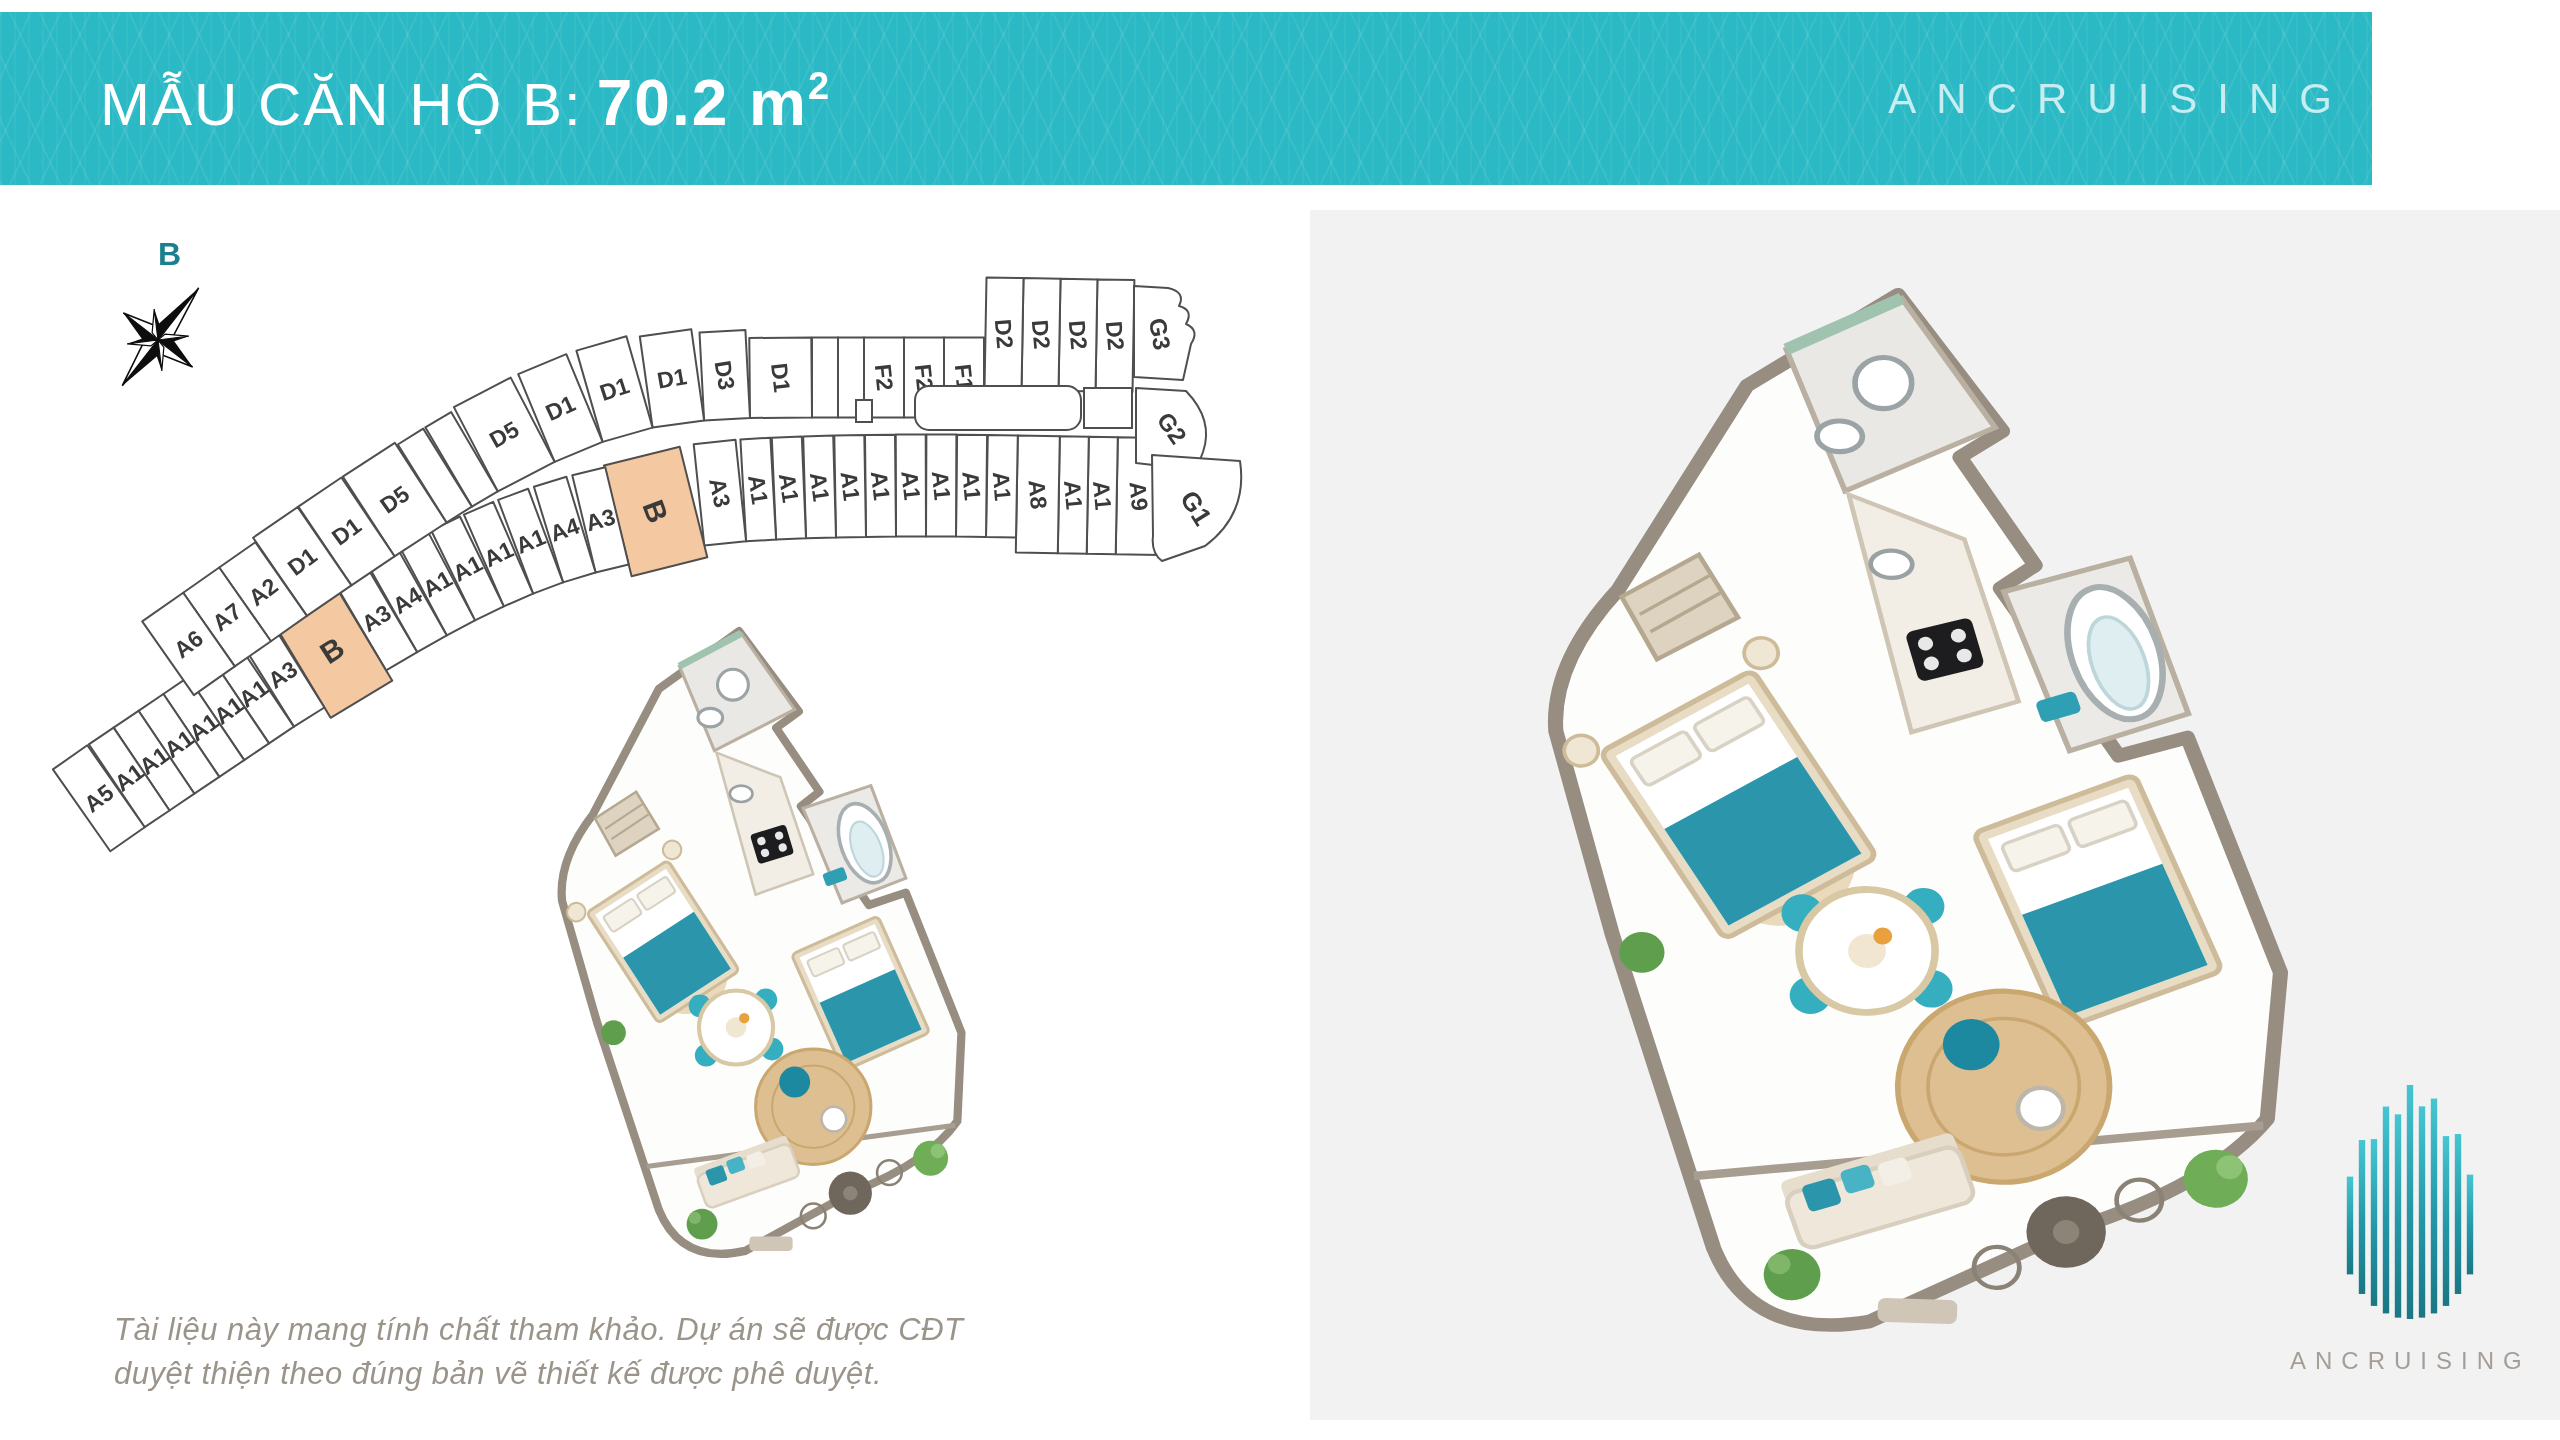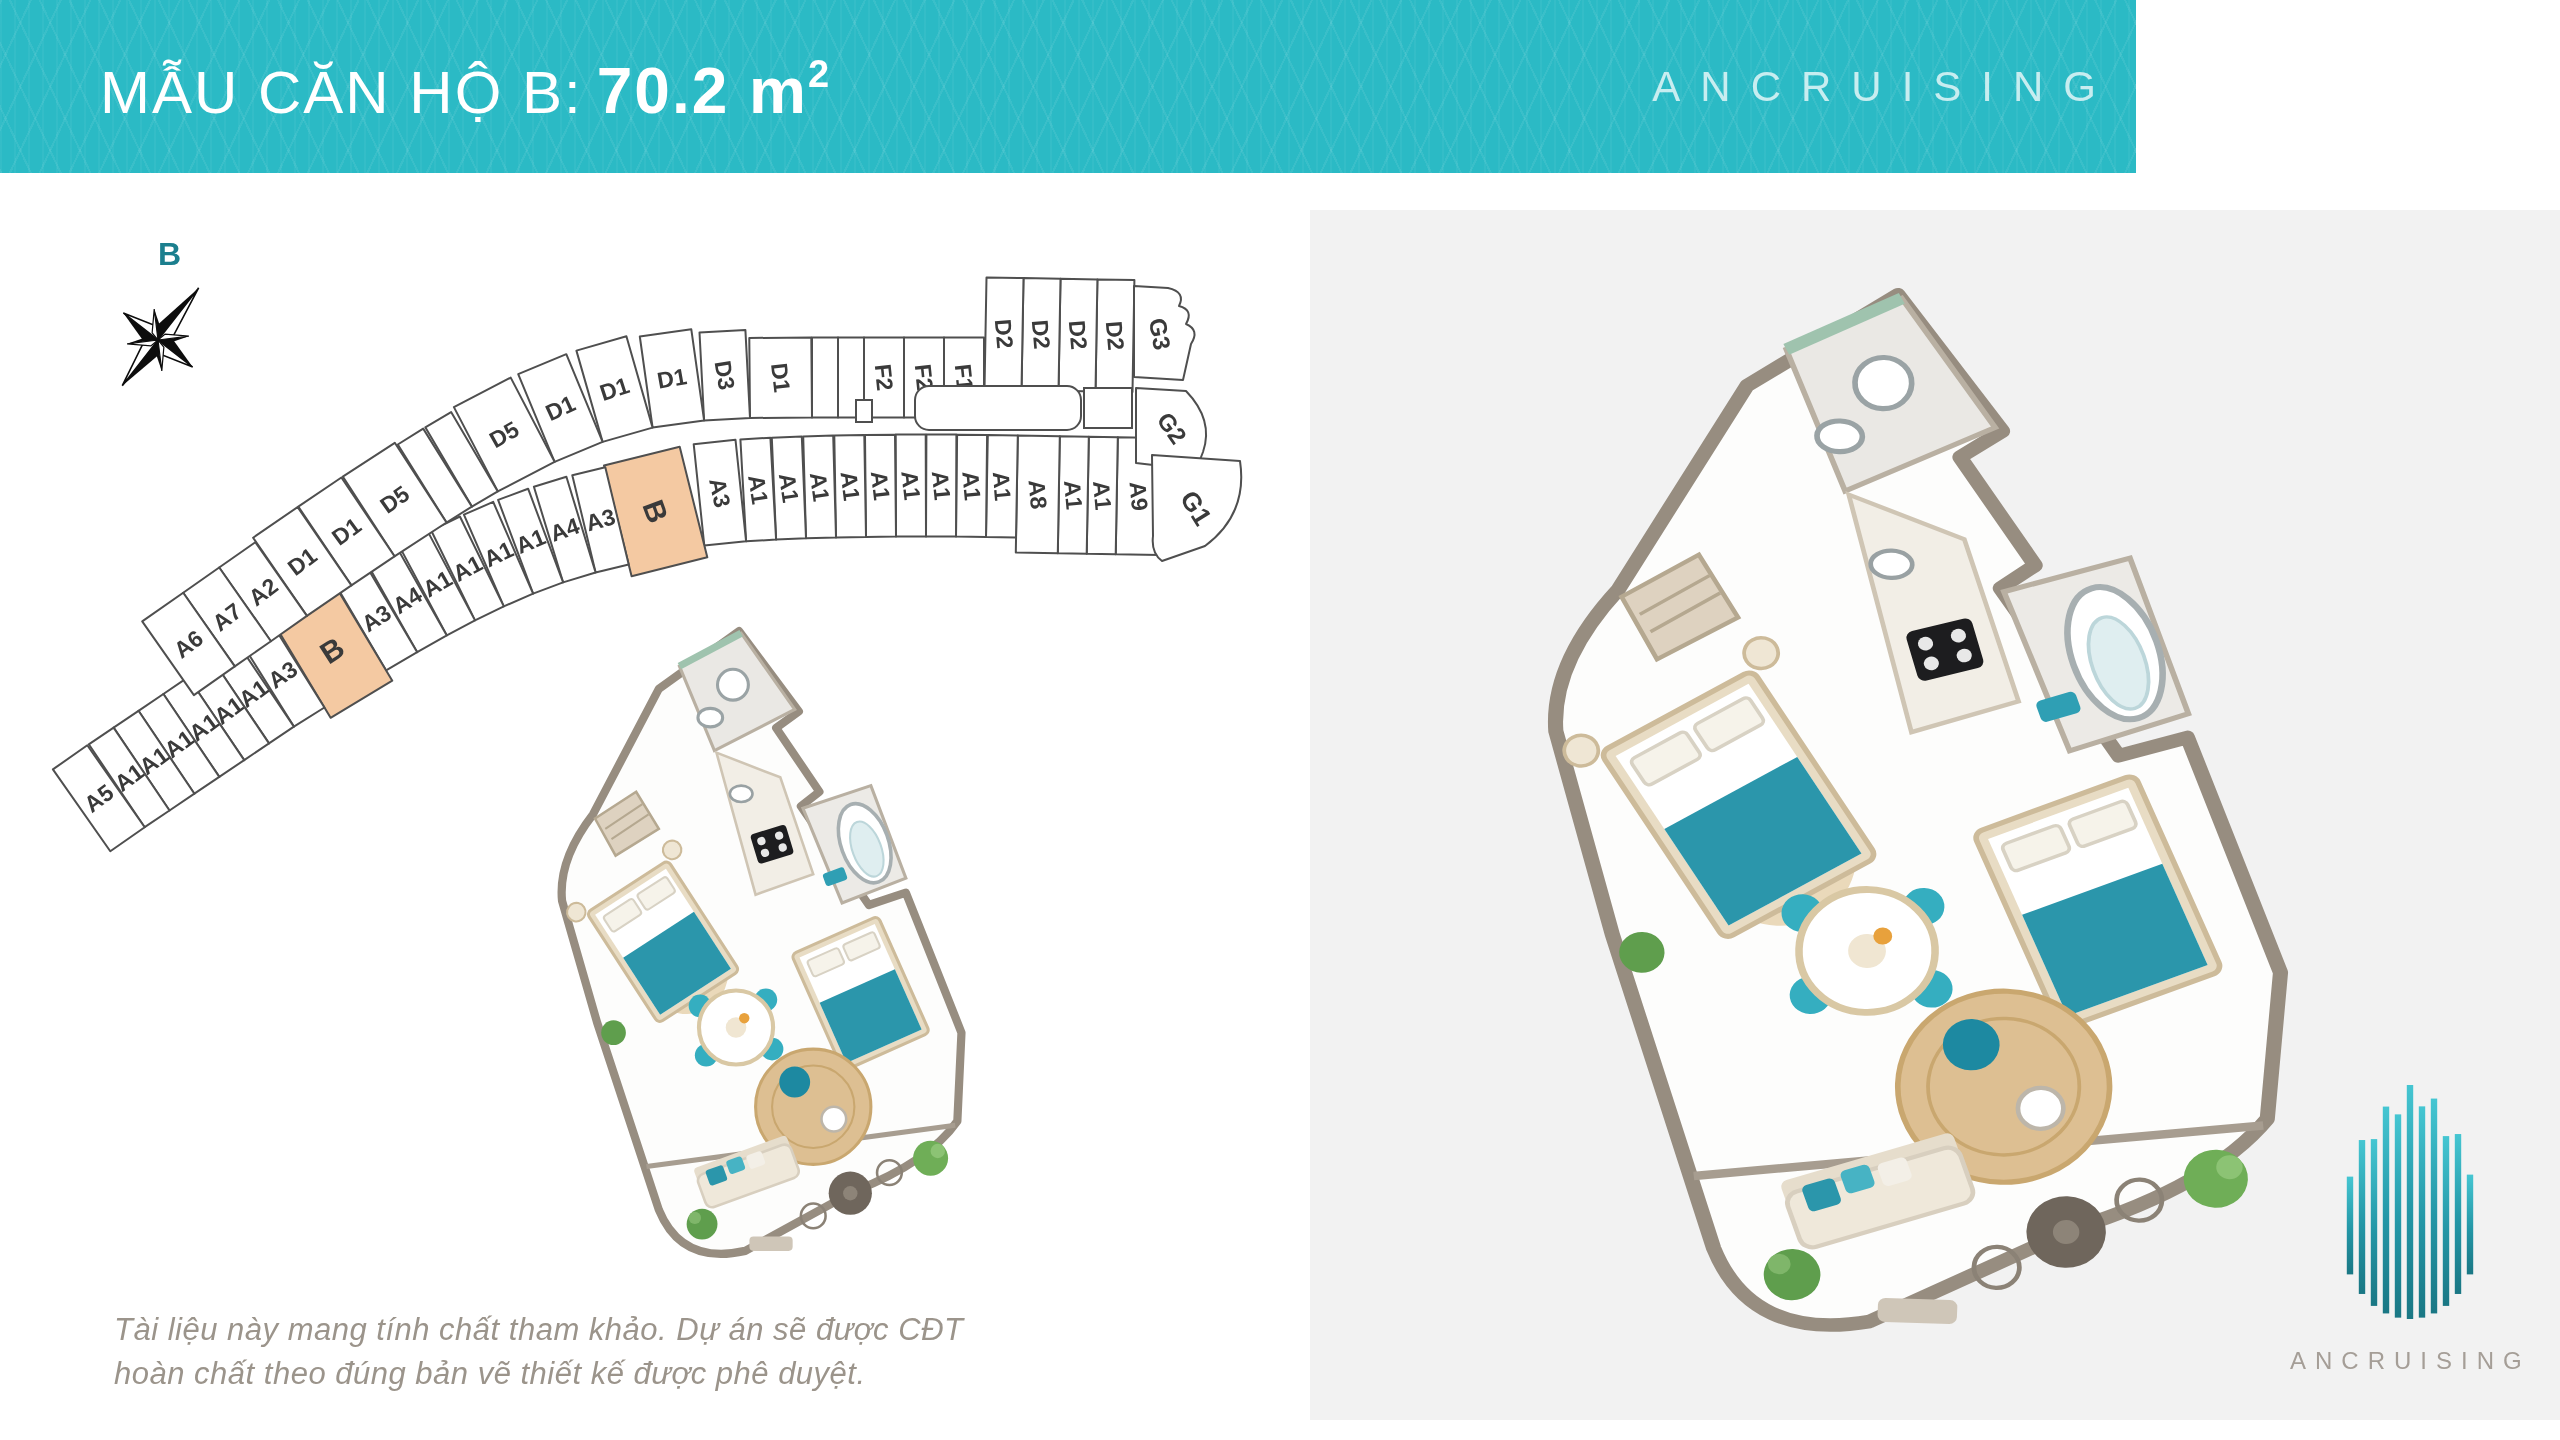--- a/index.html
+++ b/index.html
@@ -1,20 +1,20 @@
 <!DOCTYPE html>
 <html><head>
 <meta charset="utf-8">
 <style>
   html,body{margin:0;padding:0;background:#ffffff;}
   #page{position:relative;width:2560px;height:1440px;overflow:hidden;
         font-family:"Liberation Sans","DejaVu Sans",sans-serif;background:#ffffff;}
 
   
-  #header{position:absolute;left:0;top:0;width:2136px;height:173px;
+  #header{position:absolute;left:0;top:12px;width:2372px;height:173px;
     background-color:#2bbac5;
     background-image:
       repeating-linear-gradient(115deg, rgba(255,255,255,.07) 0 2px, rgba(255,255,255,0) 2px 27px),
       repeating-linear-gradient(65deg,  rgba(255,255,255,.07) 0 2px, rgba(255,255,255,0) 2px 27px),
       repeating-linear-gradient(90deg,  rgba(255,255,255,.045) 0 2px, rgba(255,255,255,0) 2px 14px);}
   #title{position:absolute;left:100px;top:50%;transform:translateY(-46%);
     color:#ffffff;font-size:60px;letter-spacing:2px;white-space:nowrap;}
   #title .area{font-weight:bold;font-size:64px;margin-left:14px;}
   #title .sup{font-weight:bold;font-size:38px;vertical-align:26px;}
   #brand-header{position:absolute;right:20px;top:50%;transform:translateY(-50%);
@@ -327,16 +327,16 @@
           <rect x="32.8" width="6.4" y="-90.90094021839626" height="169.80188043679252" fill="url(#lgTeal)"></rect>
           <rect x="44.8" width="6.4" y="-92.96411466644821" height="159.92822933289642" fill="url(#lgTeal)"></rect>
           <rect x="56.8" width="6.4" y="-52.38724533466958" height="99.77449066933916" fill="url(#lgTeal)"></rect>
         </g>
     </svg>
     <div class="wordmark">ANCRUISING</div>
   </div>
 
   <div id="disclaimer">
     <div>Tài liệu này mang tính chất tham khảo. Dự án sẽ được CĐT</div>
-    <div>hoàn chất theo đúng bản vẽ thiết kế được phê duyệt.</div>
+    <div>duyệt thiện theo đúng bản vẽ thiết kế được phê duyệt.</div>
   </div>
 
 </div>
 
 </body></html>

